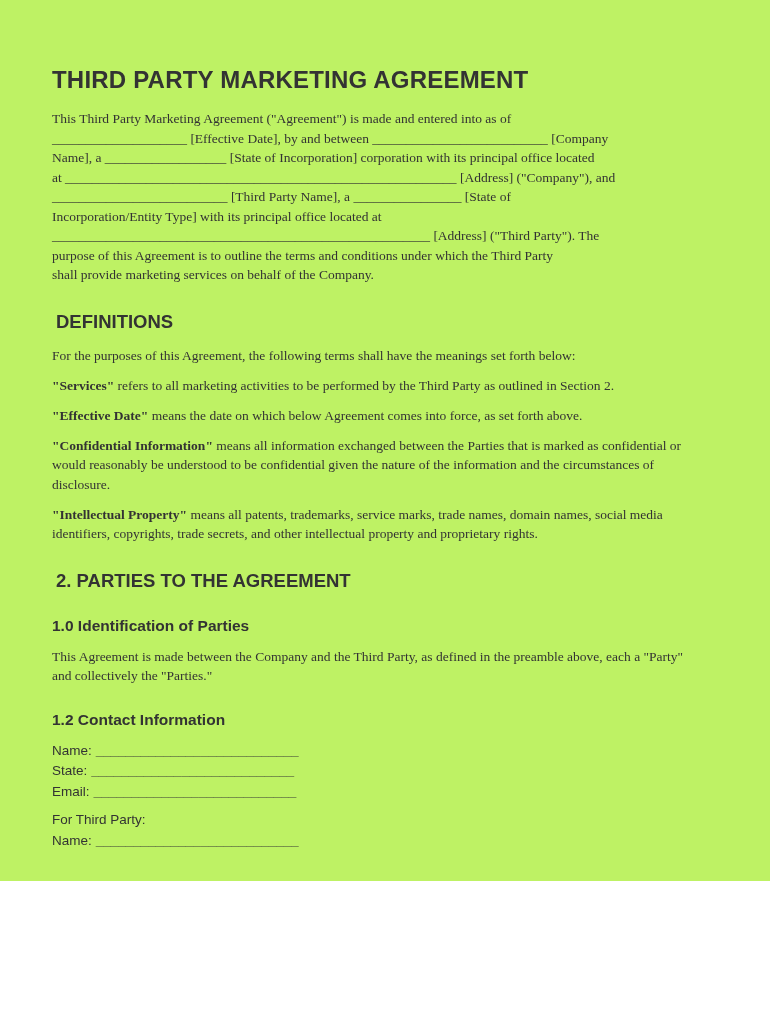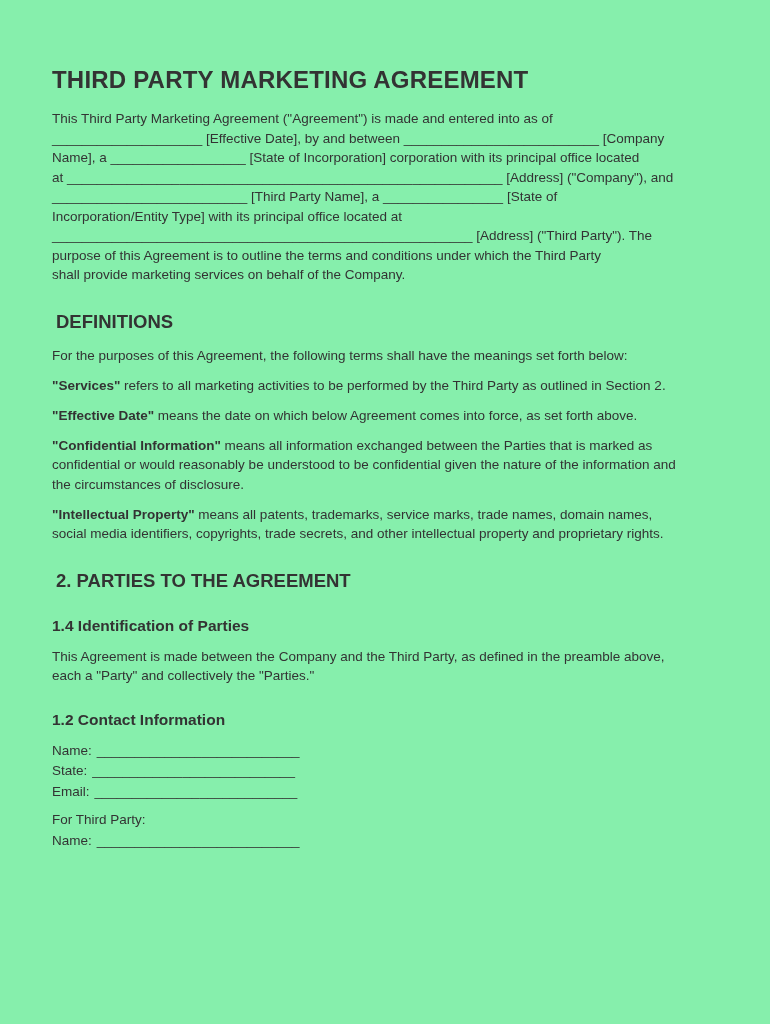--- a/index.html
+++ b/index.html
@@ -10,57 +10,57 @@
   body {
     width: 770px;
     height: 1024px;
     font-family: "Liberation Sans", sans-serif;
     color: #333333;
     overflow: hidden;
   }
   .page {
     box-sizing: border-box;
     width: 770px;
-    height: 1024px;
+    height: 881px;
     padding: 66px 80px 0 52px;
-    background: #86efac;
+    background: #bef264;
   }
   .doc-title {
     font-size: 24px;
     line-height: 28px;
     font-weight: bold;
     margin: 0 0 15px 0;
     letter-spacing: 0.2px;
     color: #333333;
   }
   .body-text {
     font-size: 13.5px;
     line-height: 19.5px;
   }
-  p { margin: 0 0 10.5px 0; }
+  p { margin: 0 0 10.5px 0; font-family: Liberation Serif, serif; }
   .preamble { white-space: pre-line; }
   .h2 {
     font-size: 18.5px;
     line-height: 22px;
     font-weight: bold;
     margin: 26px 0 13px 4px;
     color: #333333;
   }
   .h3 {
     font-size: 15.5px;
     line-height: 19px;
     font-weight: bold;
     margin: 24px 0 12px 0;
     color: #333333;
   }
   .contact-block {
     line-height: 20.5px;
     margin: 0 0 8px 0;
   }
-  .contact-block .blank { margin-left: 5px; }
+  .contact-block .blank { margin-left: 5px; font-style: italic; }
   b { font-weight: bold; }
 </style>
 </head>
 <body>
 
 <div class="page">
 
   <h1 class="doc-title">THIRD PARTY MARKETING AGREEMENT</h1>
 
   <div class="body-text">
@@ -82,21 +82,21 @@
     <p><b>"Services"</b><span> refers to all marketing activities to be performed by the Third Party as outlined in Section 2.</span></p>
 
     <p><b>"Effective Date"</b><span> means the date on which below Agreement comes into force, as set forth above.</span></p>
 
     <p><b>"Confidential Information"</b><span> means all information exchanged between the Parties that is marked as confidential or would reasonably be understood to be confidential given the nature of the information and the circumstances of disclosure.</span></p>
 
     <p><b>"Intellectual Property"</b><span> means all patents, trademarks, service marks, trade names, domain names, social media identifiers, copyrights, trade secrets, and other intellectual property and proprietary rights.</span></p>
 
     <div class="h2">2. PARTIES TO THE AGREEMENT</div>
 
-    <div class="h3">1.4 Identification of Parties</div>
+    <div class="h3">1.0 Identification of Parties</div>
 
     <p>This Agreement is made between the Company and the Third Party, as defined in the preamble above, each a "Party" and collectively the "Parties."</p>
 
     <div class="h3">1.2 Contact Information</div>
 
 
     <div class="contact-block">
       <div class="contact-line"><span>Name:</span><span class="blank">___________________________</span></div>
       <div class="contact-line"><span>State:</span><span class="blank">___________________________</span></div>
       <div class="contact-line"><span>Email:</span><span class="blank">___________________________</span></div>

